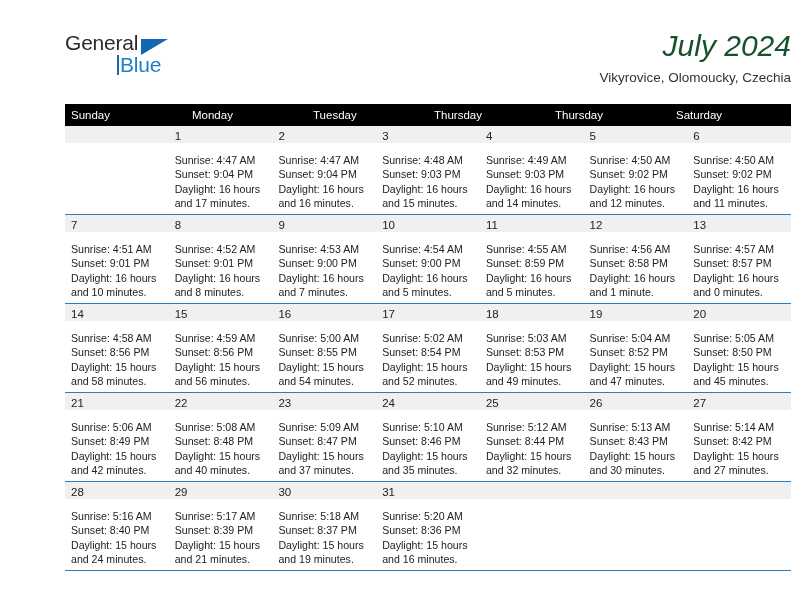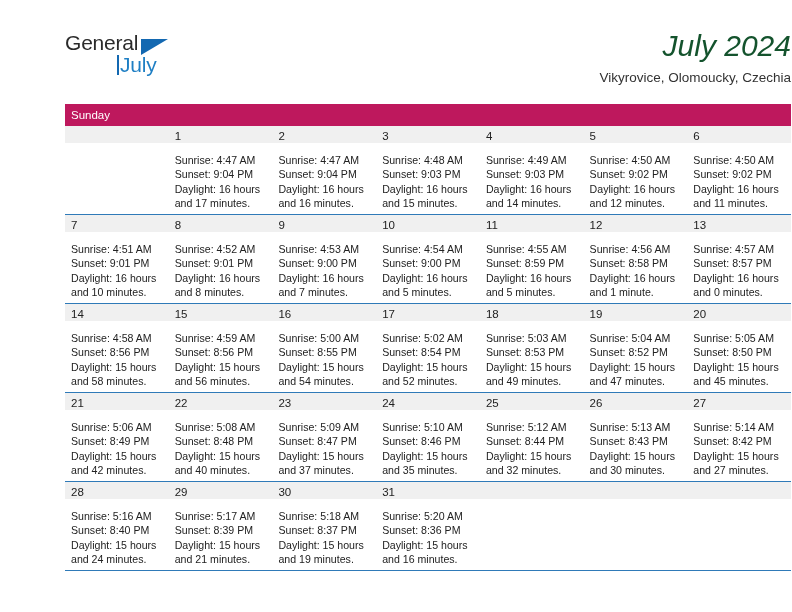--- a/index.html
+++ b/index.html
@@ -95,23 +95,22 @@
 
   
   .calendar {
     position: absolute;
     left: 33px;
     top: 104px;
     width: 726px;
   }
   .dow-row {
     display: flex;
-    background: #be185d;
+    background: #000000;
     height: 22px;
-    flex-direction: column;
   }
   .dow-cell {
     flex: 1 1 0;
     color: #ffffff;
     font-size: 11.5px;
     line-height: 22px;
     padding-left: 6px;
     box-sizing: border-box;
     white-space: nowrap;
   }
@@ -163,21 +162,21 @@
 <body>
 
 <div class="page">
 
   <div class="header">
 
     <div class="logo">
       <span class="logo-general">General</span>
       <span class="logo-triangle"></span>
       <span class="logo-bluebar"></span>
-      <span class="logo-blue">July</span>
+      <span class="logo-blue">Blue</span>
     </div>
 
     <div class="title-block">
       <div class="cal-title">July 2024</div>
       <div class="cal-subtitle">Vikyrovice, Olomoucky, Czechia</div>
     </div>
 
   </div>
 
   <div class="calendar">

